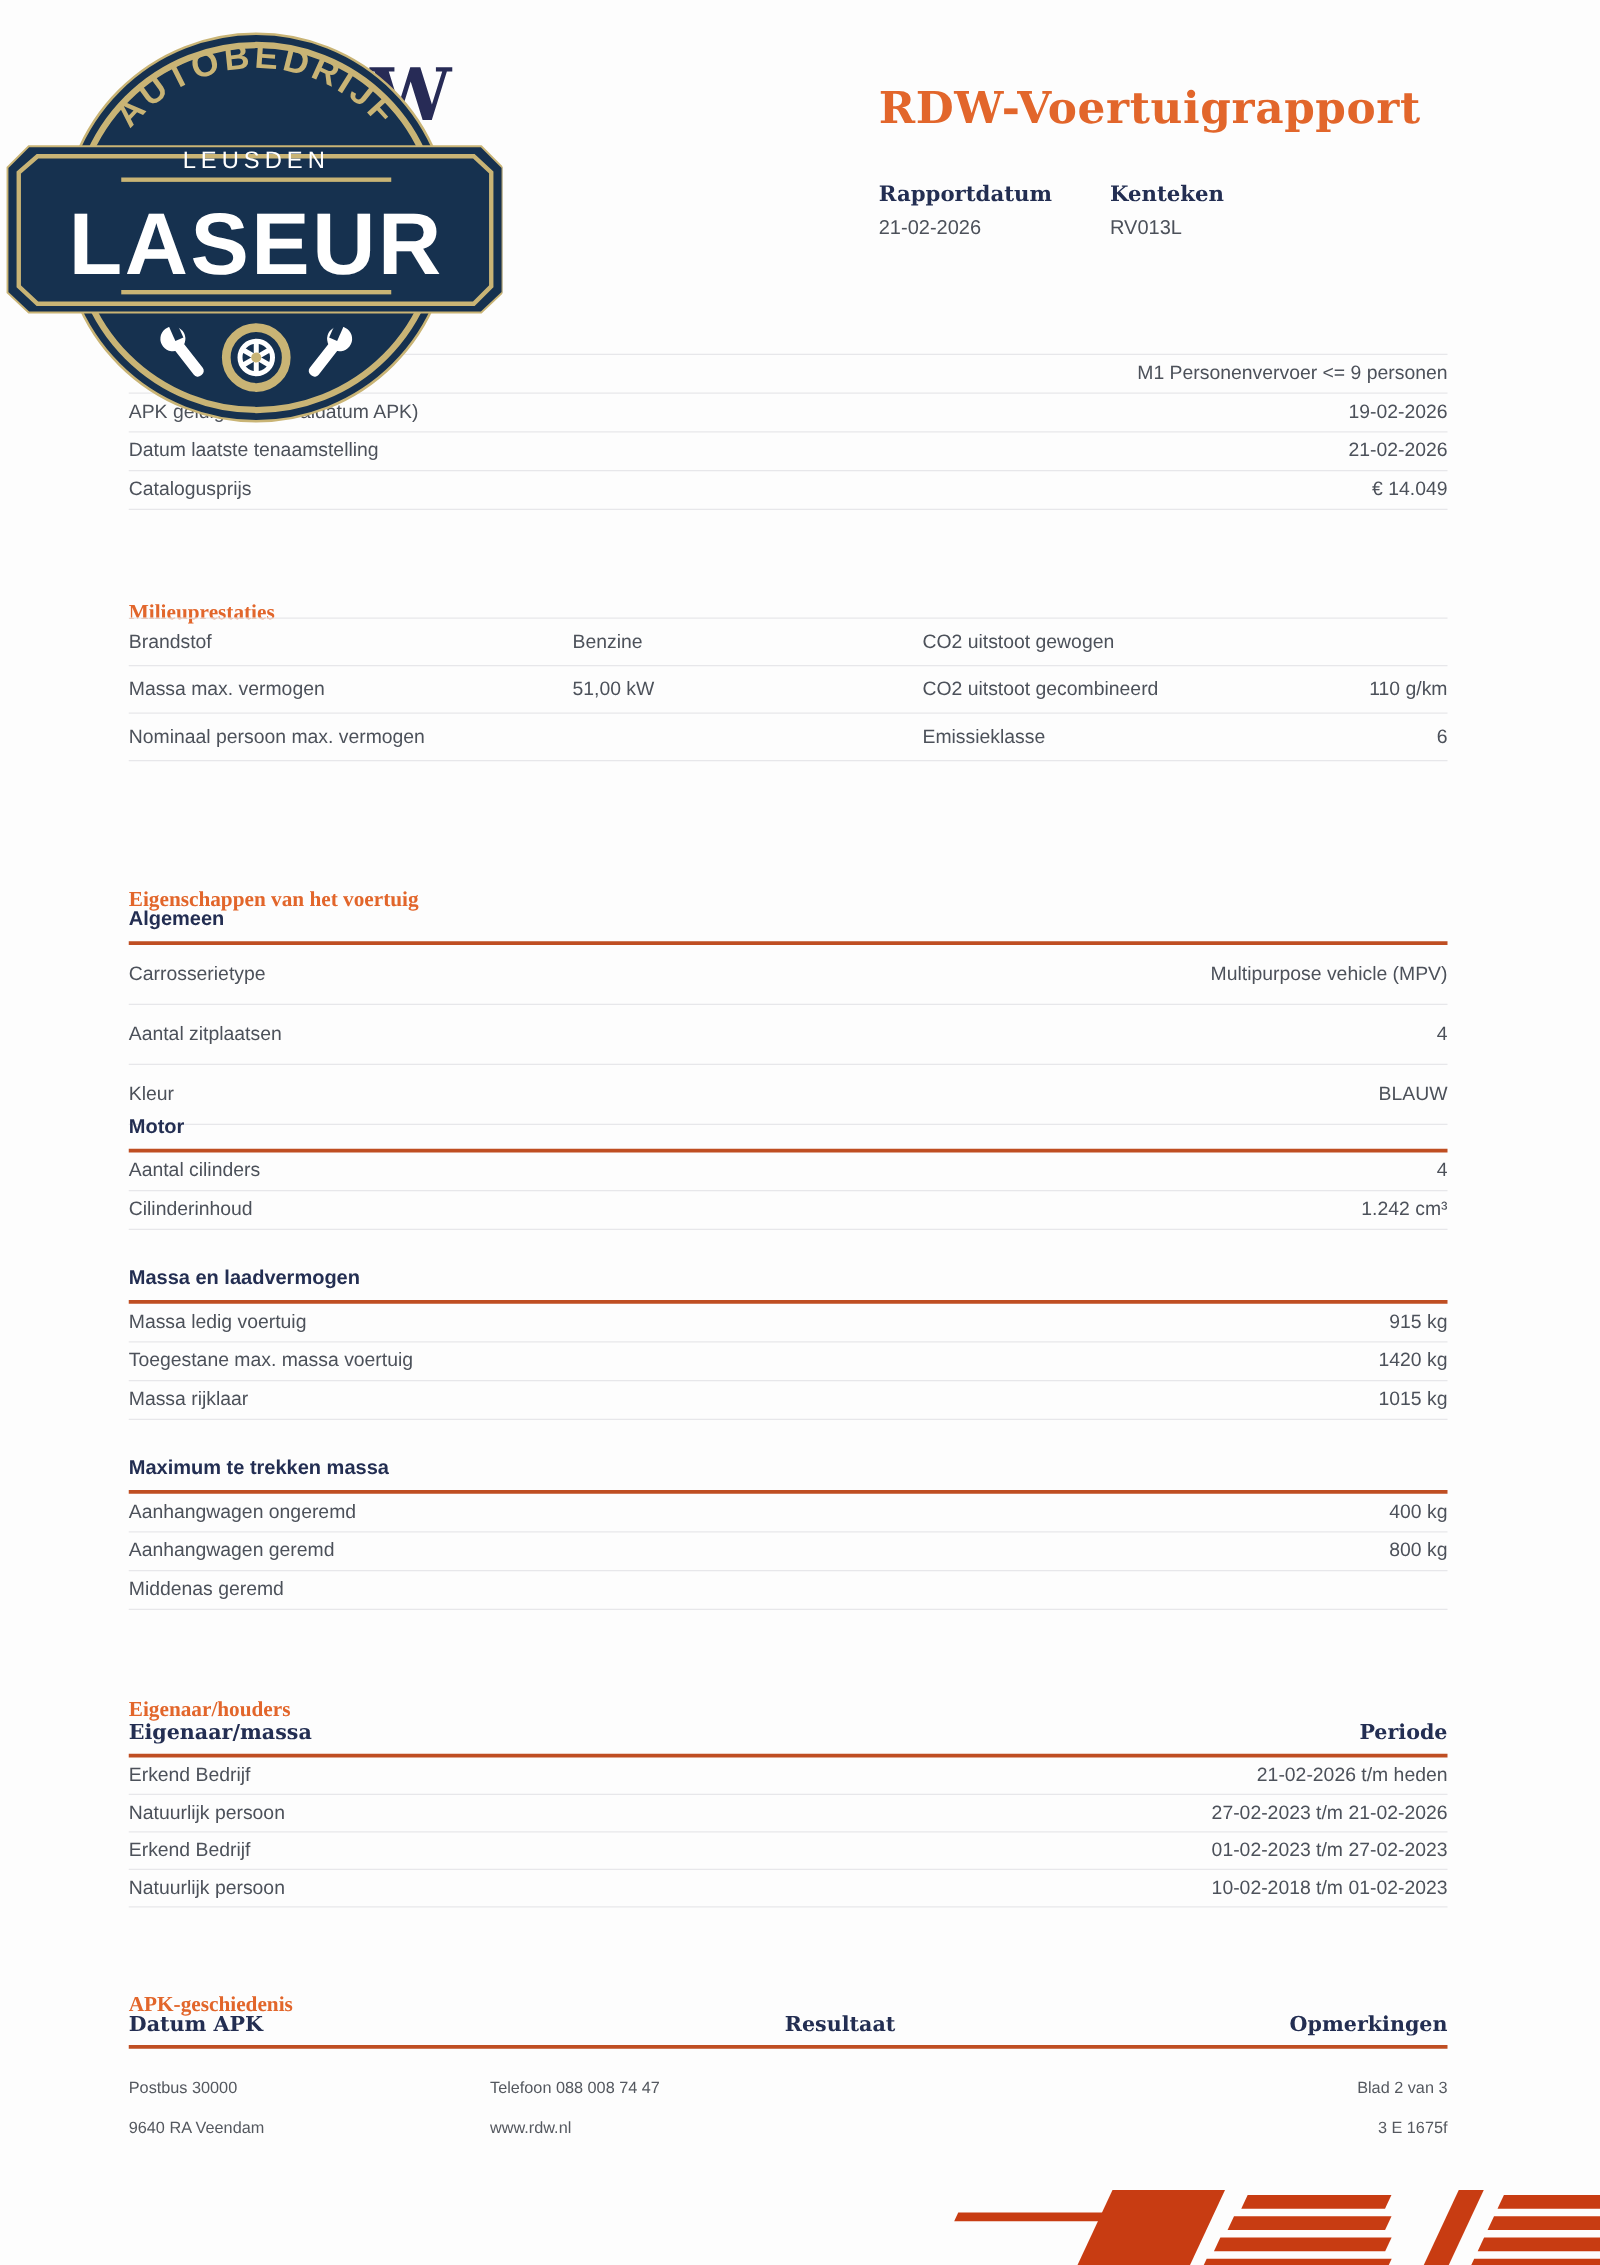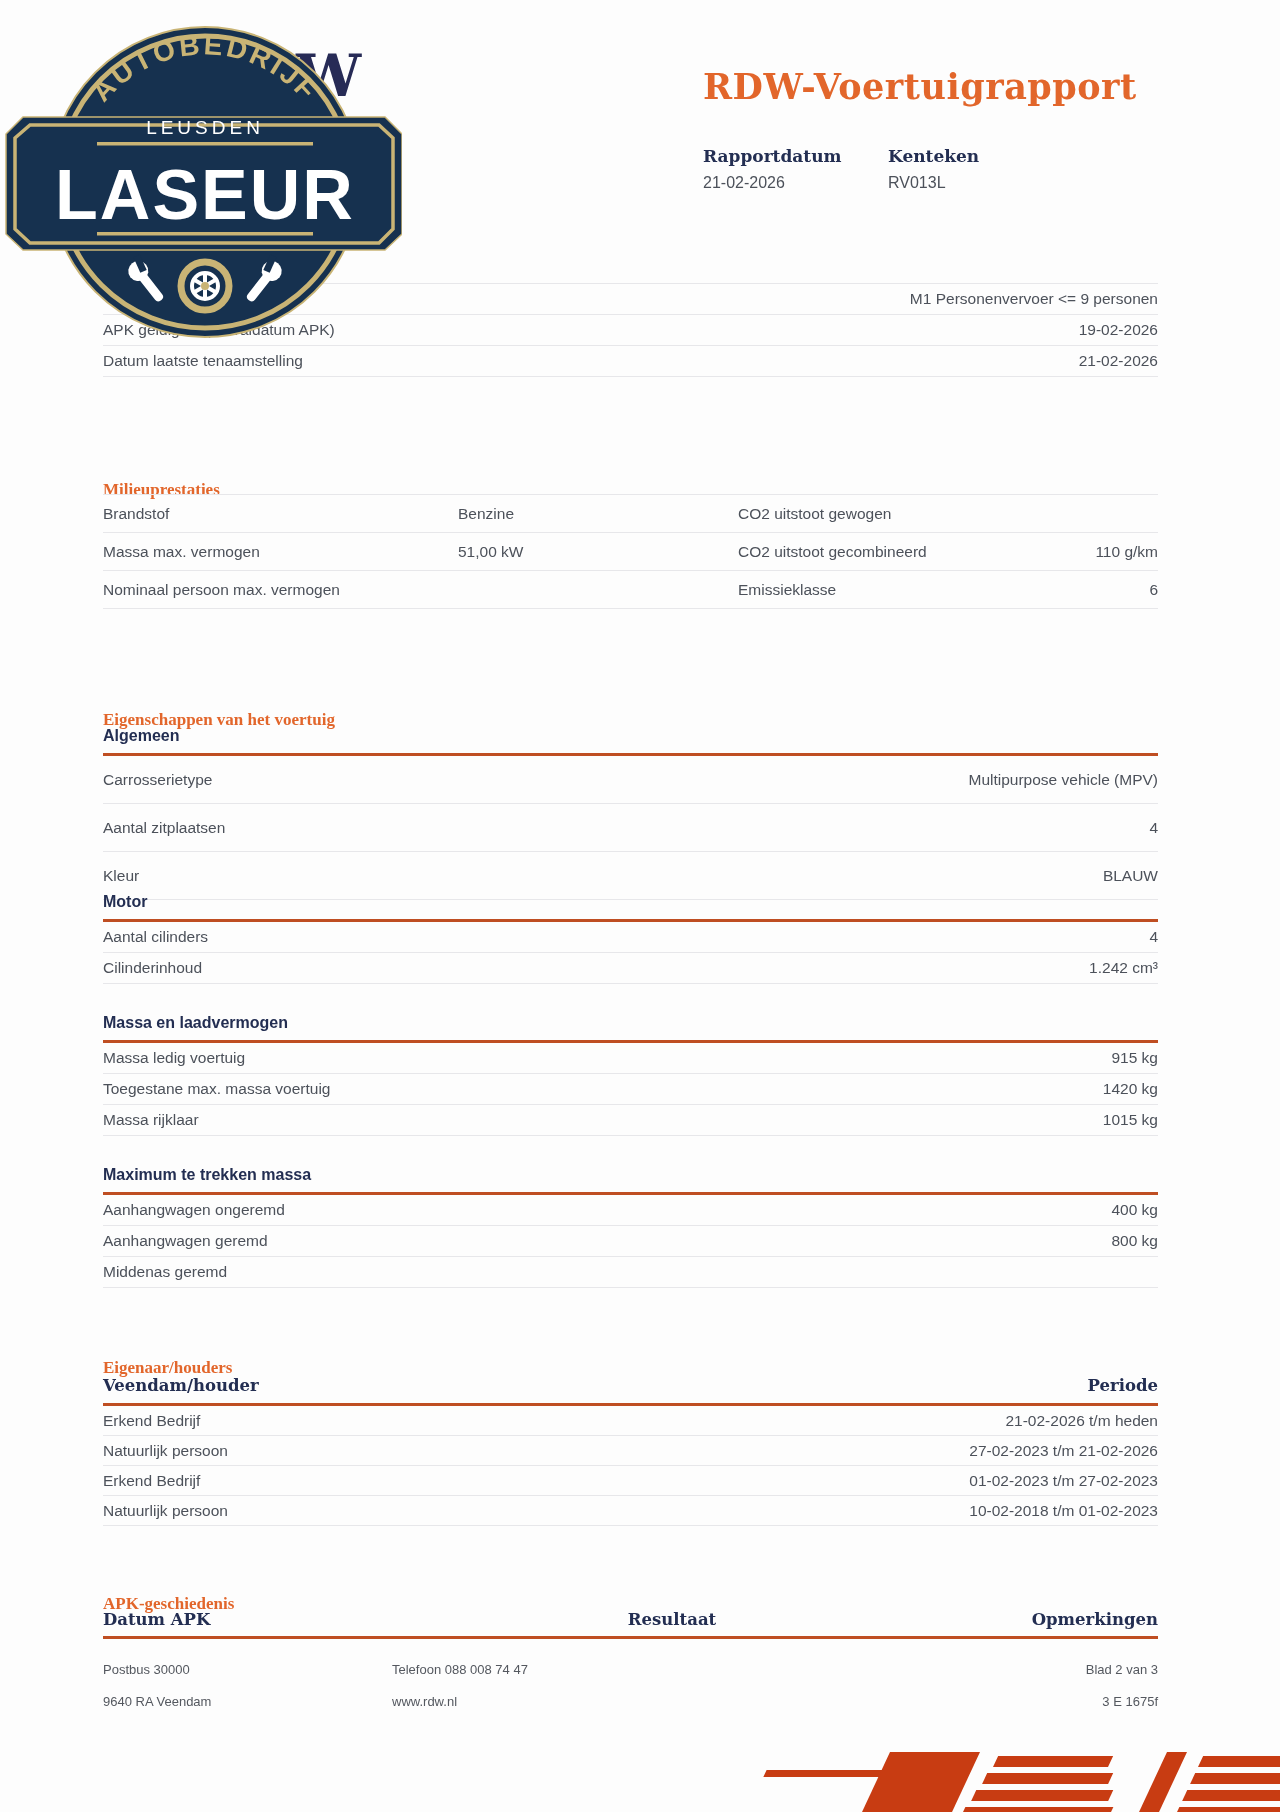--- a/index.html
+++ b/index.html
@@ -98,20 +98,24 @@
     <span>M1 Personenvervoer &lt;= 9 personen</span>
   </div>
   <div class="r h31">
     <span>APK geldig tot (vervaldatum APK)</span>
     <span>19-02-2026</span>
   </div>
   <div class="r h31">
     <span>Datum laatste tenaamstelling</span>
     <span>21-02-2026</span>
   </div>
+  <div class="r h31">
+    <span>Catalogusprijs</span>
+    <span>€ 14.049</span>
+  </div>
 </div>
 
 <div class="oheading" style="top:468px">Milieuprestaties</div>
 <div class="tbl topline" style="top:494px">
   <div class="r h38">
     <span class="c1">Brandstof</span>
     <span class="c2">Benzine</span>
     <span class="c3">CO2 uitstoot gewogen</span>
     <span class="c4"></span>
   </div>
@@ -191,21 +195,21 @@
   </div>
   <div class="r h31">
     <span>Middenas geremd</span>
     <span></span>
   </div>
 </div>
 
 <div class="oheading" style="top:1346px">Eigenaar/houders</div>
 <div class="sect" style="top:1376px">
   <div class="thead">
-    <span>Veendam/houder</span>
+    <span>Eigenaar/massa</span>
     <span>Periode</span>
   </div>
   <div class="orule"></div>
   <div class="r h30">
     <span>Erkend Bedrijf</span>
     <span>21-02-2026 t/m heden</span>
   </div>
   <div class="r h30">
     <span>Natuurlijk persoon</span>
     <span>27-02-2023 t/m 21-02-2026</span>

